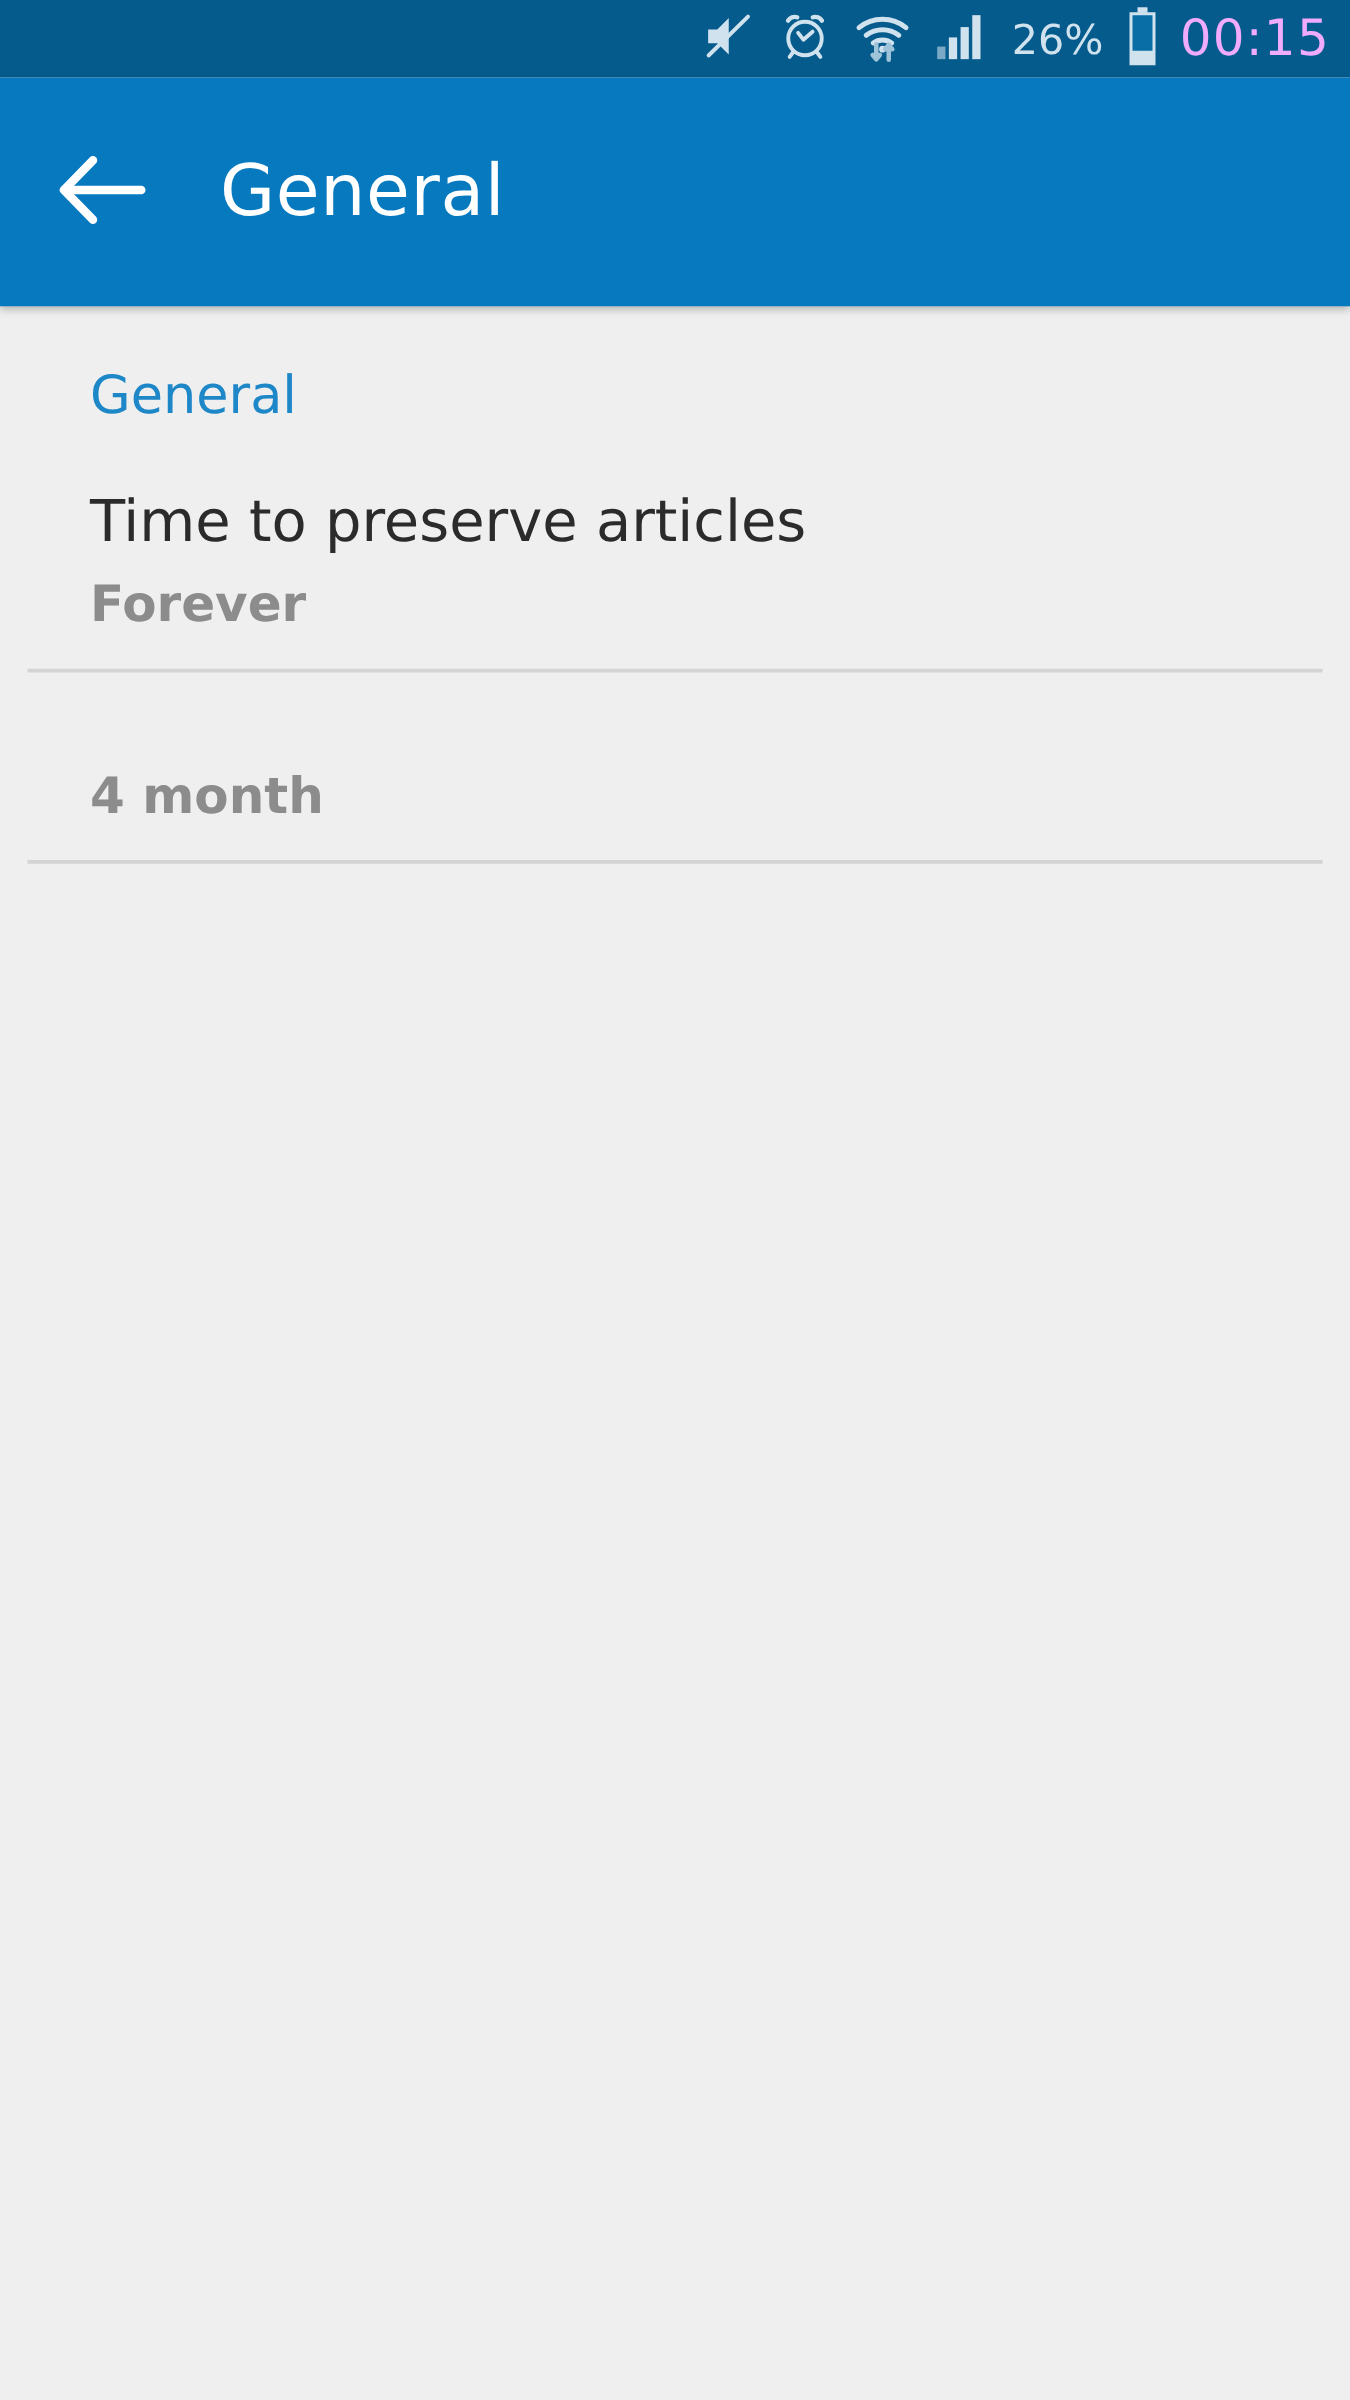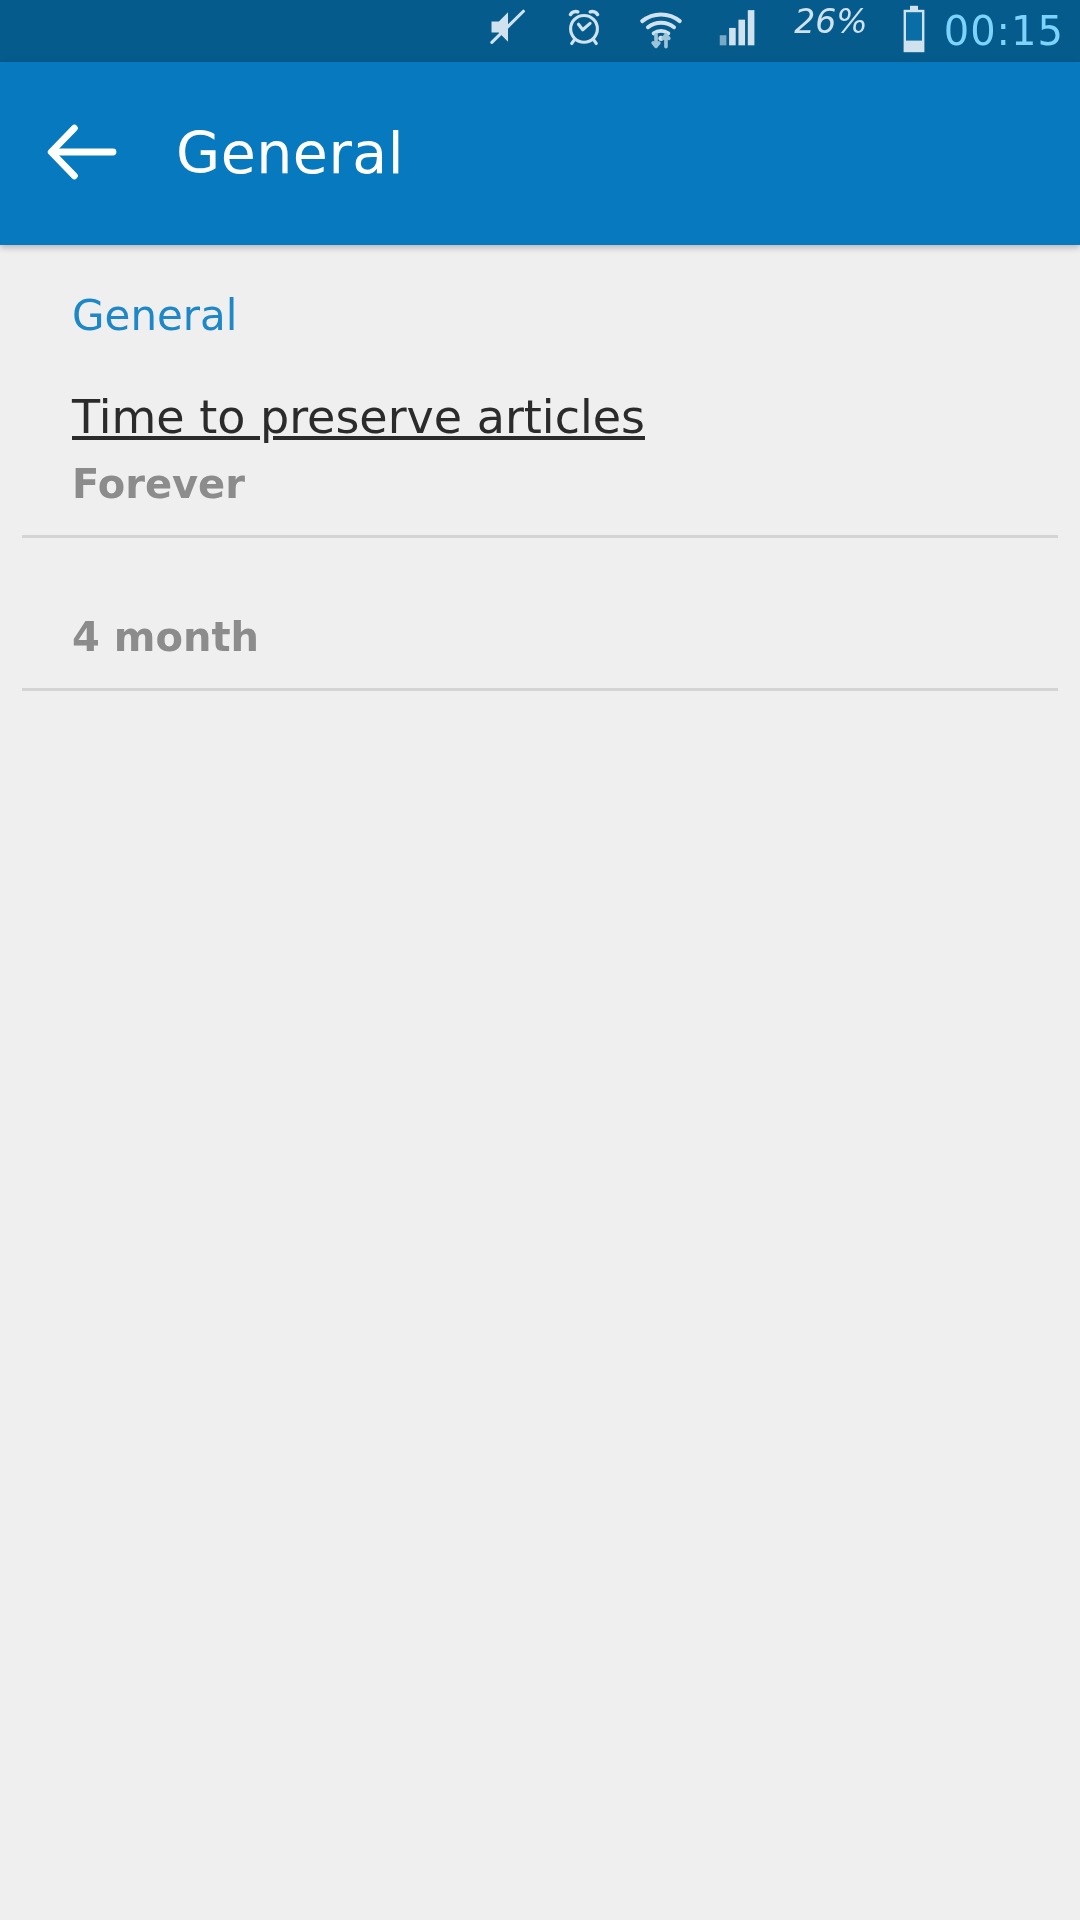--- a/index.html
+++ b/index.html
@@ -11,28 +11,28 @@
   }
 
   
   #status-bar {
     position:absolute; top:0; left:0;
     width:1080px; height:62px;
     background:#055b8c;
     display:flex; align-items:center; justify-content:flex-end;
     padding-right:16px;
   }
-  #status-icons { display:flex; align-items:flex-start; gap:32px;font-style:italic; }
+  #status-icons { display:flex; align-items:center; gap:17px; }
   .sb-icon { display:block; }
   .sb-text {
     color:#cfe2ee; font-size:33px; line-height:1;
     letter-spacing:0px; font-weight:400;
   }
   #status-clock {
-    color:#7dd3fc; font-size:40px; line-height:1;
+    color:#f0abfc; font-size:40px; line-height:1;
     margin-left:16px; letter-spacing:1px;text-align:center;
   }
 
   
   #app-bar {
     position:absolute; top:62px; left:0;
     width:1080px; height:183px;
     background:#0779bf;
     display:flex; align-items:center;
     box-shadow:0 3px 6px rgba(0,0,0,0.22);
@@ -69,21 +69,20 @@
   }
   .settings-item {
     padding:56px 72px 30px 72px;
     cursor:pointer;
   }
   .item-title {
     color:#2b2b2b;
     font-size:46px;
     line-height:1.05;
     font-weight:400;
-    text-decoration:underline;
   }
   .item-subtitle {
     color:#8c8c8c;
     font-size:40px;
     line-height:1.05;
     margin-top:22px;
     font-weight:700;
   }
   .divider {
     height:3px;

